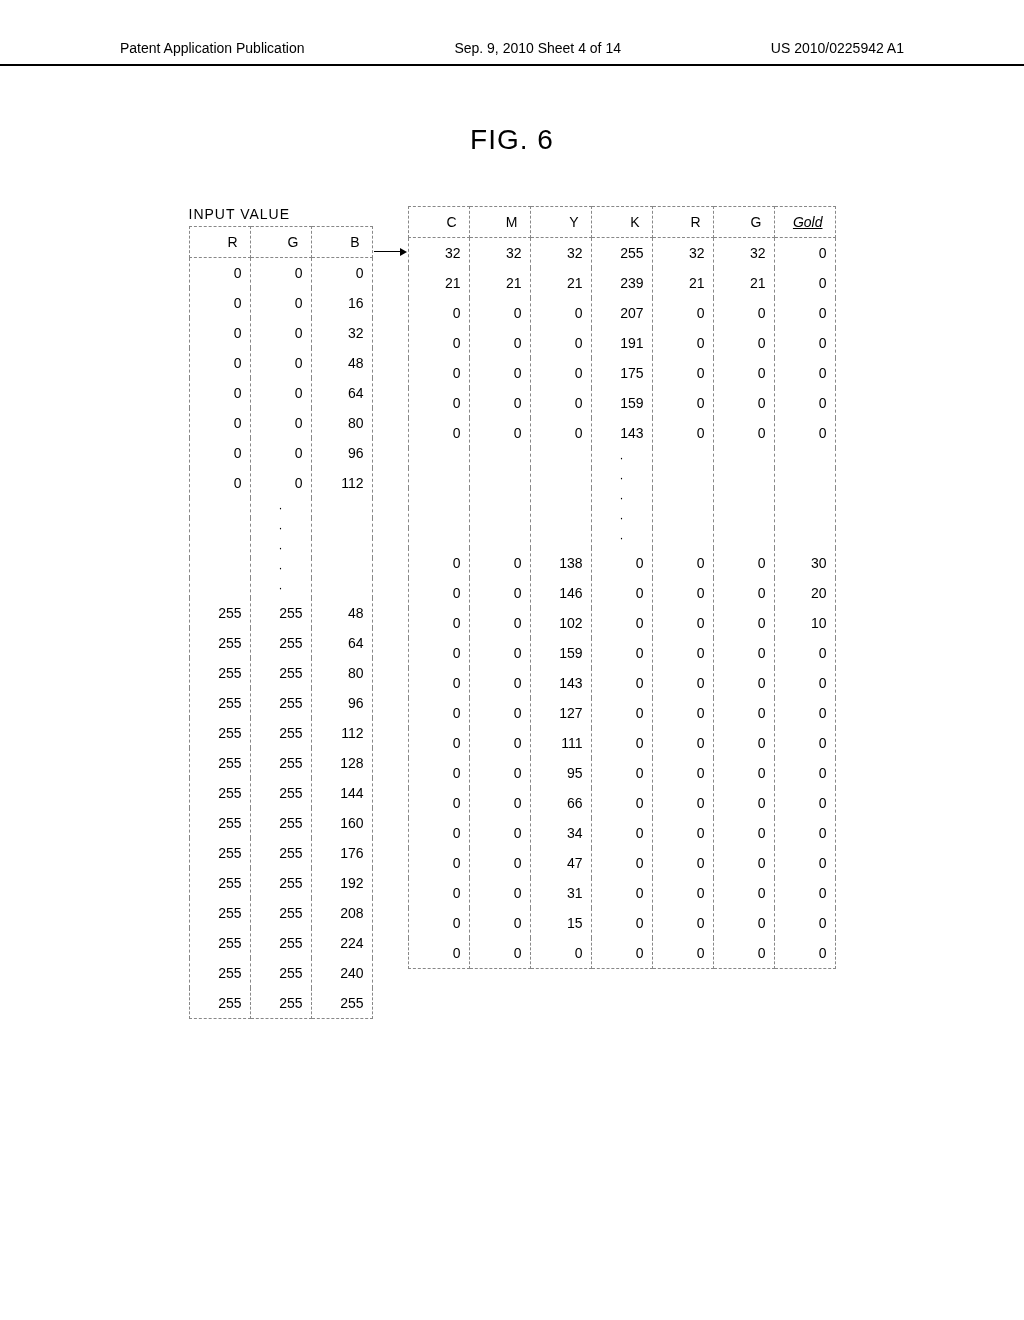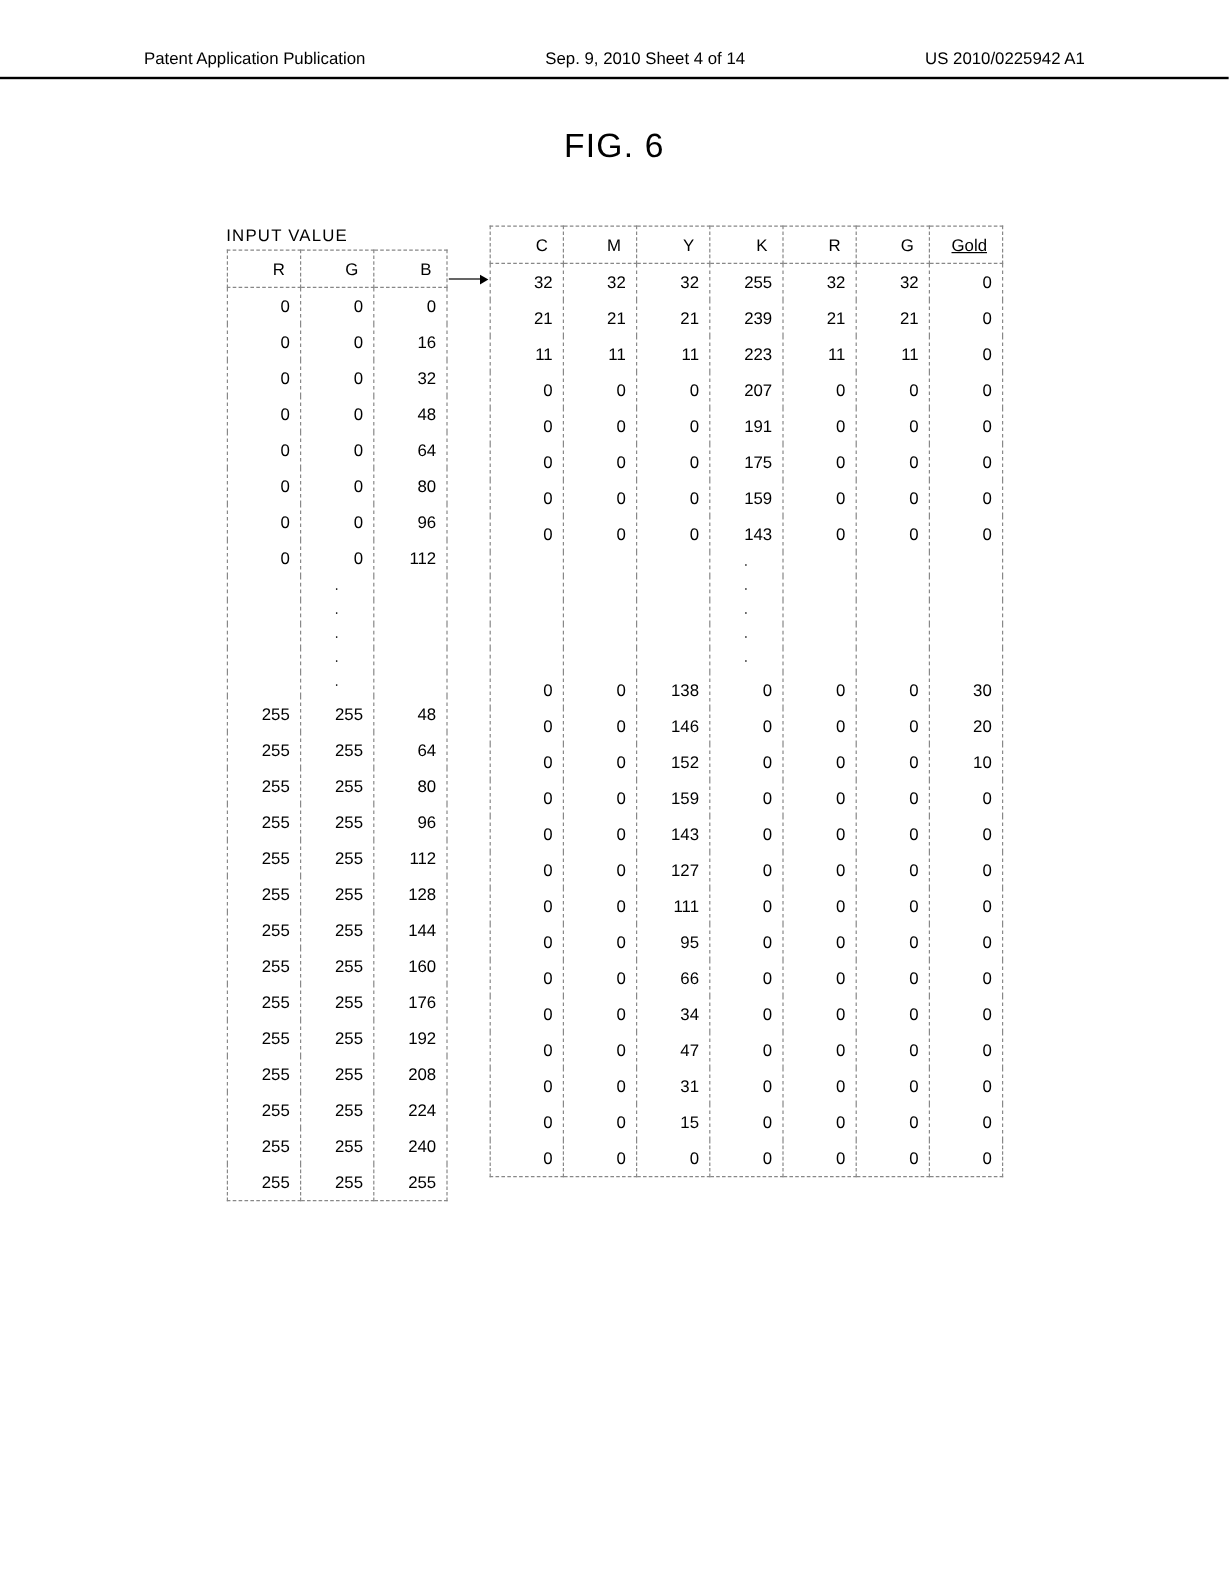--- a/index.html
+++ b/index.html
@@ -16,21 +16,21 @@
       justify-content: space-between;
       padding: 40px 120px 8px 120px;
       font-size: 14px;
       border-bottom: 2px solid #000;
       margin: 0 0 30px 0;
     }
     .fig-title {
       text-align: center;
       font-size: 28px;
       font-weight: normal;
-      margin: 40px 0 50px 0;
+      margin: 58px 0 50px 0;
       letter-spacing: 1px;
     }
     .content-wrap {
       display: flex;
       justify-content: center;
       gap: 35px;
       padding: 0 76px;
     }
     .tbl-block {
       position: relative;
@@ -54,20 +54,21 @@
       height: 24px;
     }
     th {
       border-top: 1px dashed #888;
       border-bottom: 1px dashed #888;
       text-align: right;
       padding-right: 12px;
     }
     th.underlined {
       text-decoration: underline;
+      font-style: italic;
     }
     tr.sep td {
       border-top: none;
       border-bottom: none;
       text-align: center;
       font-size: 12px;
       height: 20px;
       padding: 0;
     }
     tr:last-child td {
@@ -286,29 +287,20 @@
           <tr>
             <td>21</td>
             <td>21</td>
             <td>21</td>
             <td>239</td>
             <td>21</td>
             <td>21</td>
             <td>0</td>
           </tr>
           <tr>
-            <td>11</td>
-            <td>11</td>
-            <td>11</td>
-            <td>223</td>
-            <td>11</td>
-            <td>11</td>
-            <td>0</td>
-          </tr>
-          <tr>
             <td>0</td>
             <td>0</td>
             <td>0</td>
             <td>207</td>
             <td>0</td>
             <td>0</td>
             <td>0</td>
           </tr>
           <tr>
             <td>0</td>
@@ -405,21 +397,21 @@
             <td>0</td>
             <td>146</td>
             <td>0</td>
             <td>0</td>
             <td>0</td>
             <td>20</td>
           </tr>
           <tr>
             <td>0</td>
             <td>0</td>
-            <td>152</td>
+            <td>102</td>
             <td>0</td>
             <td>0</td>
             <td>0</td>
             <td>10</td>
           </tr>
           <tr>
             <td>0</td>
             <td>0</td>
             <td>159</td>
             <td>0</td>

